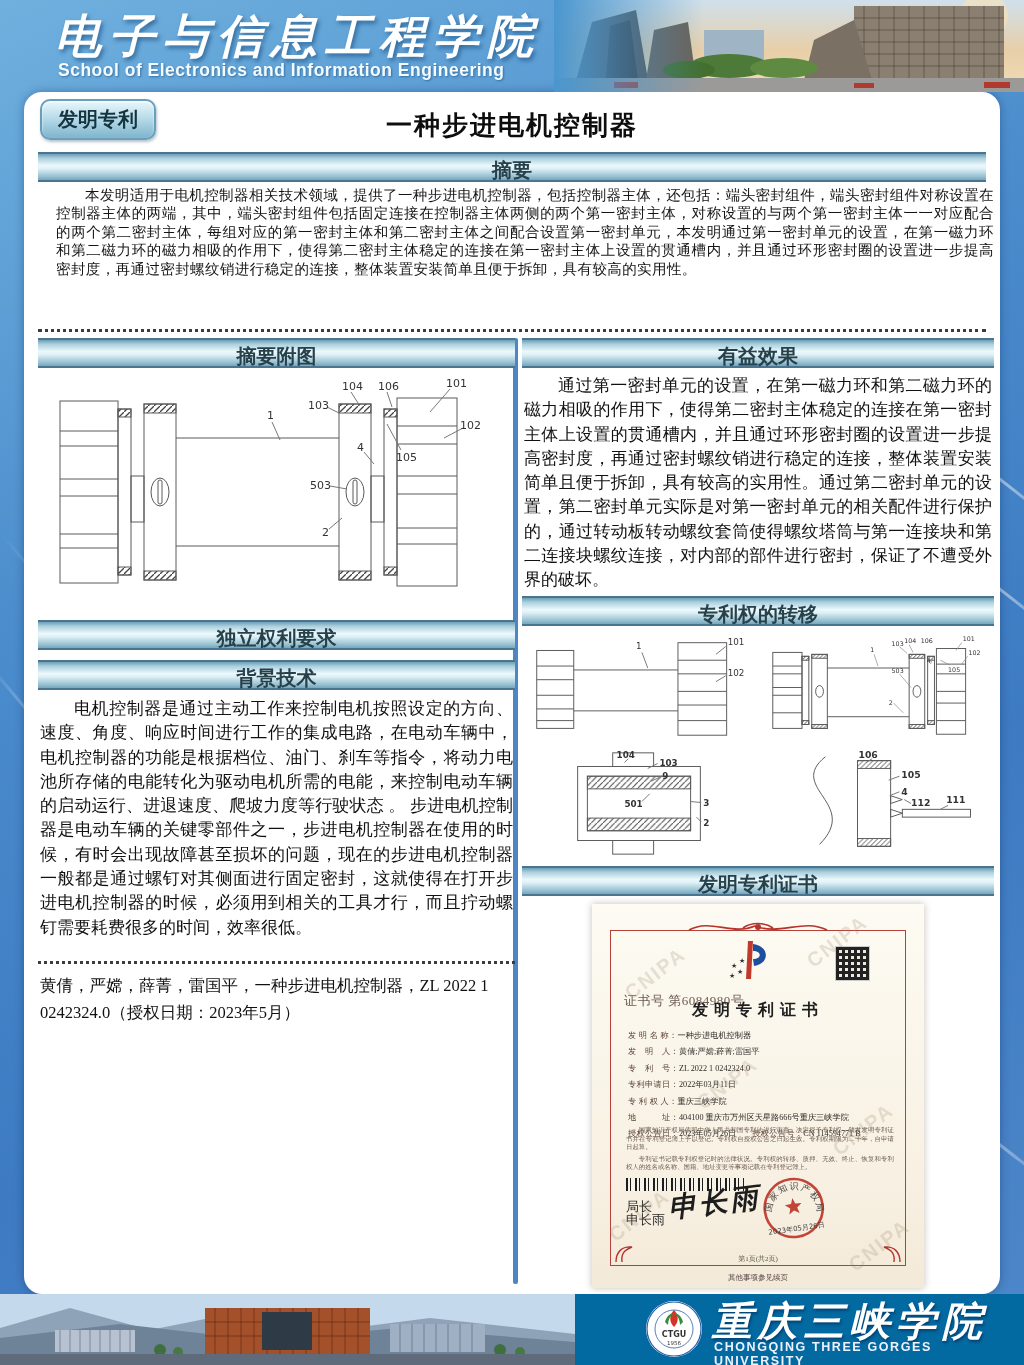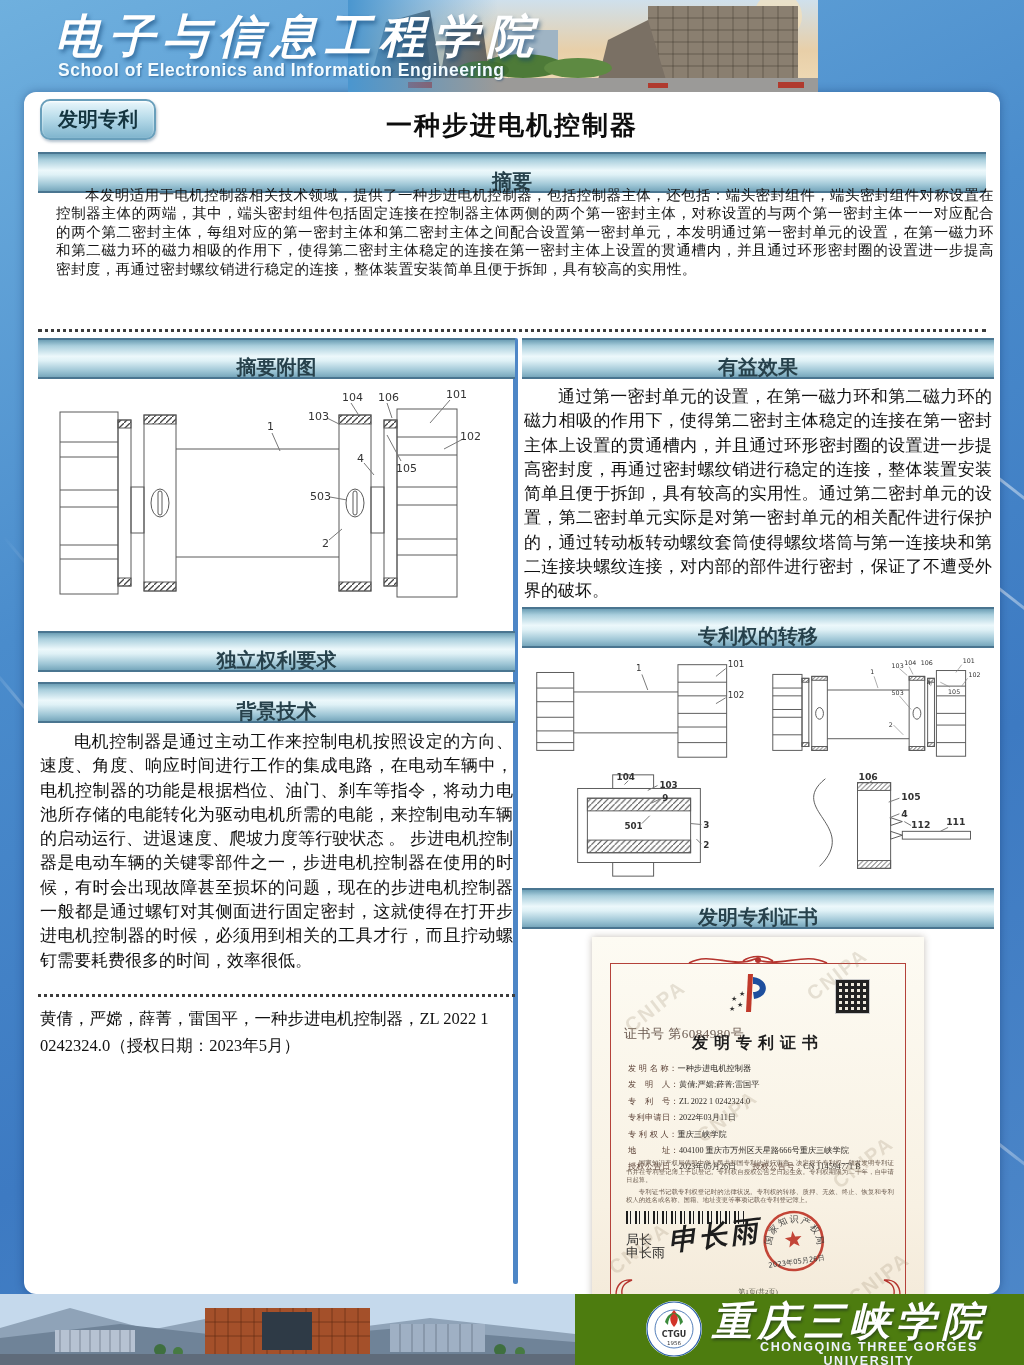--- a/index.html
+++ b/index.html
@@ -2,39 +2,39 @@
 <html><head>
 <meta charset="utf-8">
 <style>
   html,body{margin:0;padding:0;}
   body{width:1024px;height:1365px;position:relative;overflow:hidden;
        font-family:"Liberation Serif","DejaVu Serif",serif;
        background:linear-gradient(155deg,#6fb0de 0%,#4a8ccc 35%,#3d7ac2 65%,#4e88c9 100%);}
   .streak{position:absolute;height:3px;z-index:1;
           background:linear-gradient(90deg,transparent,rgba(255,255,255,.55),transparent);}
   
-  .banner{position:absolute;left:0;top:0;width:818px;height:92px;z-index:3;
+  .banner{position:absolute;left:0;top:0;width:1024px;height:92px;z-index:3;
           background:linear-gradient(90deg,#58a4db 0%,#4democratic 0%,#4691cd 55%,#3f88c7 100%);overflow:hidden;}
   .banner-photo{position:absolute;right:0;top:0;width:470px;height:92px;}
   .school-cn{position:absolute;left:55px;top:6px;width:540px;color:#fff;
              font-size:46px;font-weight:bold;font-style:italic;letter-spacing:8px;
              text-shadow:2px 3px 4px rgba(10,60,110,.55);}
   .school-en{position:absolute;left:58px;top:60px;color:#f2fbff;font-size:17.5px;
              font-family:"Liberation Sans",sans-serif;font-weight:bold;letter-spacing:.5px;
              text-shadow:1px 1px 2px rgba(10,60,110,.5);}
   
   .panel{position:absolute;left:24px;top:92px;width:976px;height:1202px;z-index:2;
-         background:#fff;border-radius:12px;box-shadow:0 0 10px rgba(0,30,80,.35);}
+         background:#fff;border-radius:18px;box-shadow:0 0 10px rgba(0,30,80,.35);}
   .badge{position:absolute;left:16px;top:7px;padding:5px 16px;border-radius:10px;
          background:linear-gradient(180deg,#eaf7fc 0%,#b9dcea 45%,#7fb4cd 100%);
          border:2px solid #699fbb;box-shadow:inset 0 1px 2px #fff,1px 2px 3px rgba(0,50,90,.3);
          font-size:20px;font-weight:bold;color:#14343f;}
   .main-title{position:absolute;left:0;right:0;top:16px;text-align:center;
               font-size:26px;font-weight:bold;color:#0d0d0d;letter-spacing:2px;}
-  .secbar{height:23px;padding-top:14px;text-align:center;font-size:20px;font-weight:bold;color:#27414b;
+  .secbar{height:23px;padding-top:3px;text-align:center;font-size:20px;font-weight:bold;color:#27414b;
           background:linear-gradient(180deg,#6d9fb5 0%,#aacfdd 16%,#ecf8fb 44%,#dff1f6 56%,#9dc5d5 84%,#77a7bc 100%);
           border-top:2px solid #4a7590;border-bottom:2px solid #4a7590;box-sizing:content-box;}
   .bar-abstract{position:absolute;left:14px;top:60px;width:948px;}
   .abstract-text{position:absolute;left:20px;top:94px;width:938px;height:140px;overflow:hidden;
                  font-size:14.5px;line-height:18.4px;text-align:justify;color:#151515;text-indent:2em;letter-spacing:.4px;margin-left:12px;}
   .dotted{border-top:3px dotted #3c3c3c;height:0;}
   .dot-top{position:absolute;left:14px;top:237px;width:948px;}
   .col-left{position:absolute;left:14px;top:246px;width:477px;}
   .col-right{position:absolute;left:498px;top:246px;width:472px;}
   .divider{position:absolute;left:489px;top:246px;width:5px;height:946px;background:#4d86c6;border-radius:2px;}
@@ -78,21 +78,21 @@
            background:repeating-linear-gradient(90deg,#1d1d1d 0 2px,#f6f2e8 2px 4px,#1d1d1d 4px 5px,#f6f2e8 5px 9px);}
   .director{position:absolute;left:34px;top:296px;font-size:13px;line-height:13px;color:#2b2b2b;}
   .signature{position:absolute;left:76px;top:280px;font-size:28px;font-style:italic;font-weight:bold;
              color:#1d1d1d;transform:rotate(-7deg);letter-spacing:3px;}
   .seal{position:absolute;left:168px;top:272px;opacity:.93;transform:rotate(-8deg);}
   .page-info{position:absolute;left:0;right:0;bottom:24px;text-align:center;font-size:7px;color:#554;}
   .cont-note{position:absolute;left:0;right:0;bottom:5px;text-align:center;font-size:7.5px;color:#544;}
   .flourish{position:absolute;left:50%;top:12px;transform:translateX(-50%);}
   .curl{position:absolute;bottom:24px;}
   
-  .footer{position:absolute;left:0;top:1294px;width:1024px;height:71px;background:#4d7c0f;z-index:3;text-align:center;}
+  .footer{position:absolute;left:0;top:1294px;width:1024px;height:71px;background:#0369a1;z-index:3;}
   .foot-photo{position:absolute;left:0;top:0;}
   .univ-logo{position:absolute;left:645px;top:6px;}
   .univ-cn{position:absolute;left:712px;top:0px;color:#fff;font-size:40px;font-weight:bold;
            font-style:italic;letter-spacing:6px;text-shadow:1px 2px 3px rgba(0,0,40,.4);}
   .univ-en{position:absolute;left:714px;top:46px;color:#eef2ff;font-size:12.5px;letter-spacing:1.6px;
            font-family:"Liberation Sans",sans-serif;font-weight:bold;}
 </style>
 </head>
 <body>
 

